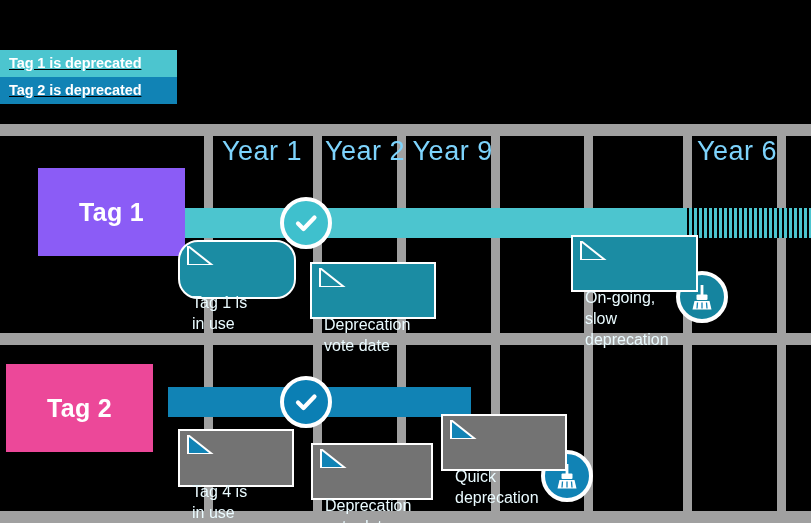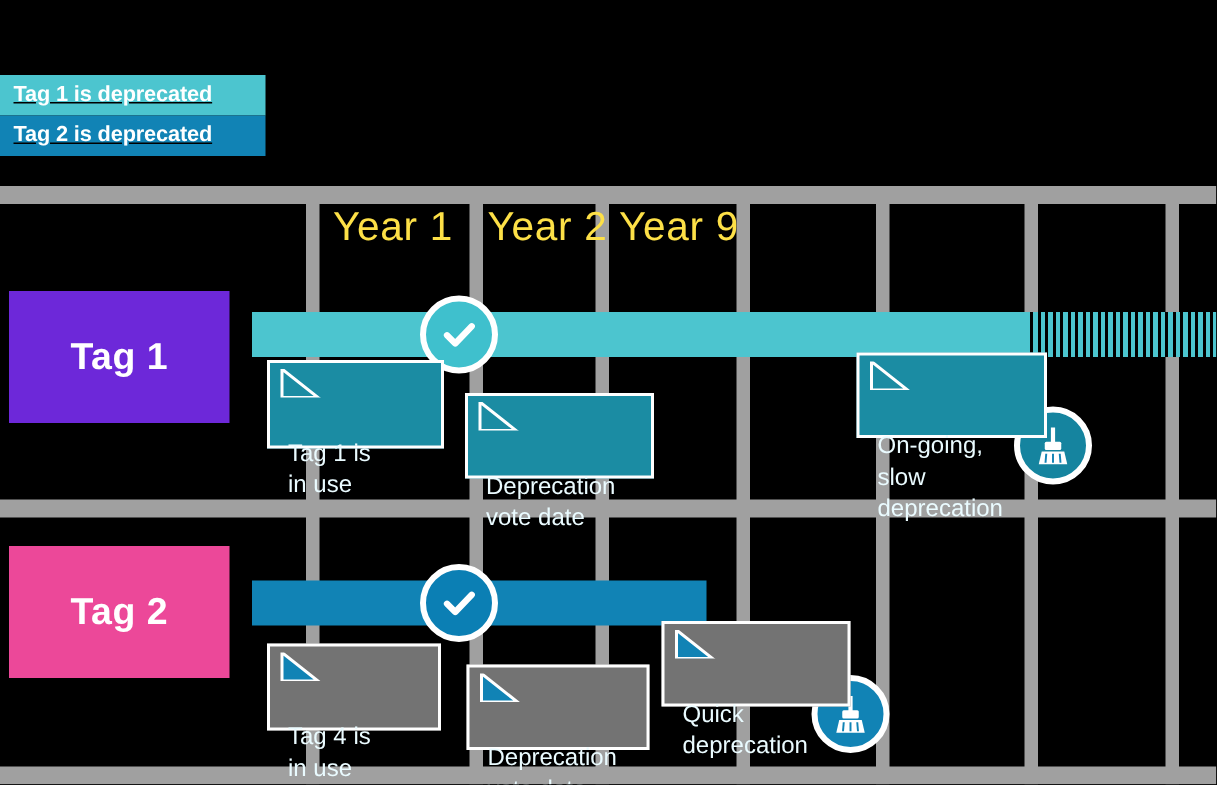--- a/index.html
+++ b/index.html
@@ -56,21 +56,21 @@
     background: #a0a0a0;
     z-index: 6;
   }
 
   
   .col-header {
     position: absolute;
     top: 133px;
     height: 36px;
     line-height: 36px;
-    color: #fde047;
+    color: #7dd3fc;
     font-size: 27px;
     font-weight: 400;
     letter-spacing: 0.5px;
     white-space: nowrap;
     z-index: 8;
     overflow: hidden;
   }
 
   
   .tag-box {
@@ -80,21 +80,21 @@
     height: 88px;
     display: flex;
     align-items: center;
     justify-content: center;
     color: #ffffff;
     font-size: 25px;
     font-weight: bold;
     letter-spacing: 0.3px;
     z-index: 20;
   }
-  .tag-box.t1 { top: 194px; background: #6d28d9; }
+  .tag-box.t1 { top: 168px; background: #8b5cf6; margin-left: 32px; }
   .tag-box.t2 { top: 364px; background: #ec4899; align-items: center; }
 
   
   .bar {
     position: absolute;
     height: 30px;
     z-index: 10;
   }
   .bar.t1 { top: 208px; background: #4cc5cf; }
   .bar.t2 { top: 387px; background: #1183b5; }
@@ -185,35 +185,36 @@
   <div class="hline" style="top:333px;"></div>
   <div class="hline" style="top:511px;"></div>
 
   <div id="legend">
     <div class="legend-badge tag1">Tag 1 is deprecated</div>
     <div class="legend-badge tag2">Tag 2 is deprecated</div>
   </div>
 
   <div class="col-header" style="left:222px; width:92px;">Year 1</div>
   <div class="col-header" style="left:325px; width:166px;">Year 2 Year 9</div>
+  <div class="col-header" style="left:697px; width:80px;">Year 6</div>
 
   <div class="tag-box t1">
     <span>Tag 1</span>
   </div>
 
   <div class="bar t1" style="left:168px; width:516px;"></div>
   <div class="bar-fade" style="left:684px; width:127px;"></div>
 
   <div class="check-circle t1" style="left:280px; top:197px;">
     <svg width="28" height="28" viewBox="0 0 28 28" aria-hidden="true">
       <path d="M6 14.5 L11.5 20 L22.5 8.5" fill="none" stroke="#ffffff" stroke-width="4.2" stroke-linecap="round" stroke-linejoin="round"></path>
     </svg>
   </div>
 
-  <div class="callout" style="left:178px; top:240px; width:118px; height:59px;">
+  <div class="callout" style="left:178px; top:240px; width:118px; height:59px;border-radius:20px;">
     <span class="notch">
       <svg width="30" height="19" viewBox="0 0 30 19">
         <path d="M2 19 L2 0 L26 19 Z" fill="#1b8ca3" stroke="#ffffff" stroke-width="2"></path>
       </svg>
     </span>
     <span>Tag 1 is
 in use</span>
   </div>
 
   <div class="callout" style="left:310px; top:262px; width:126px; height:57px;">

